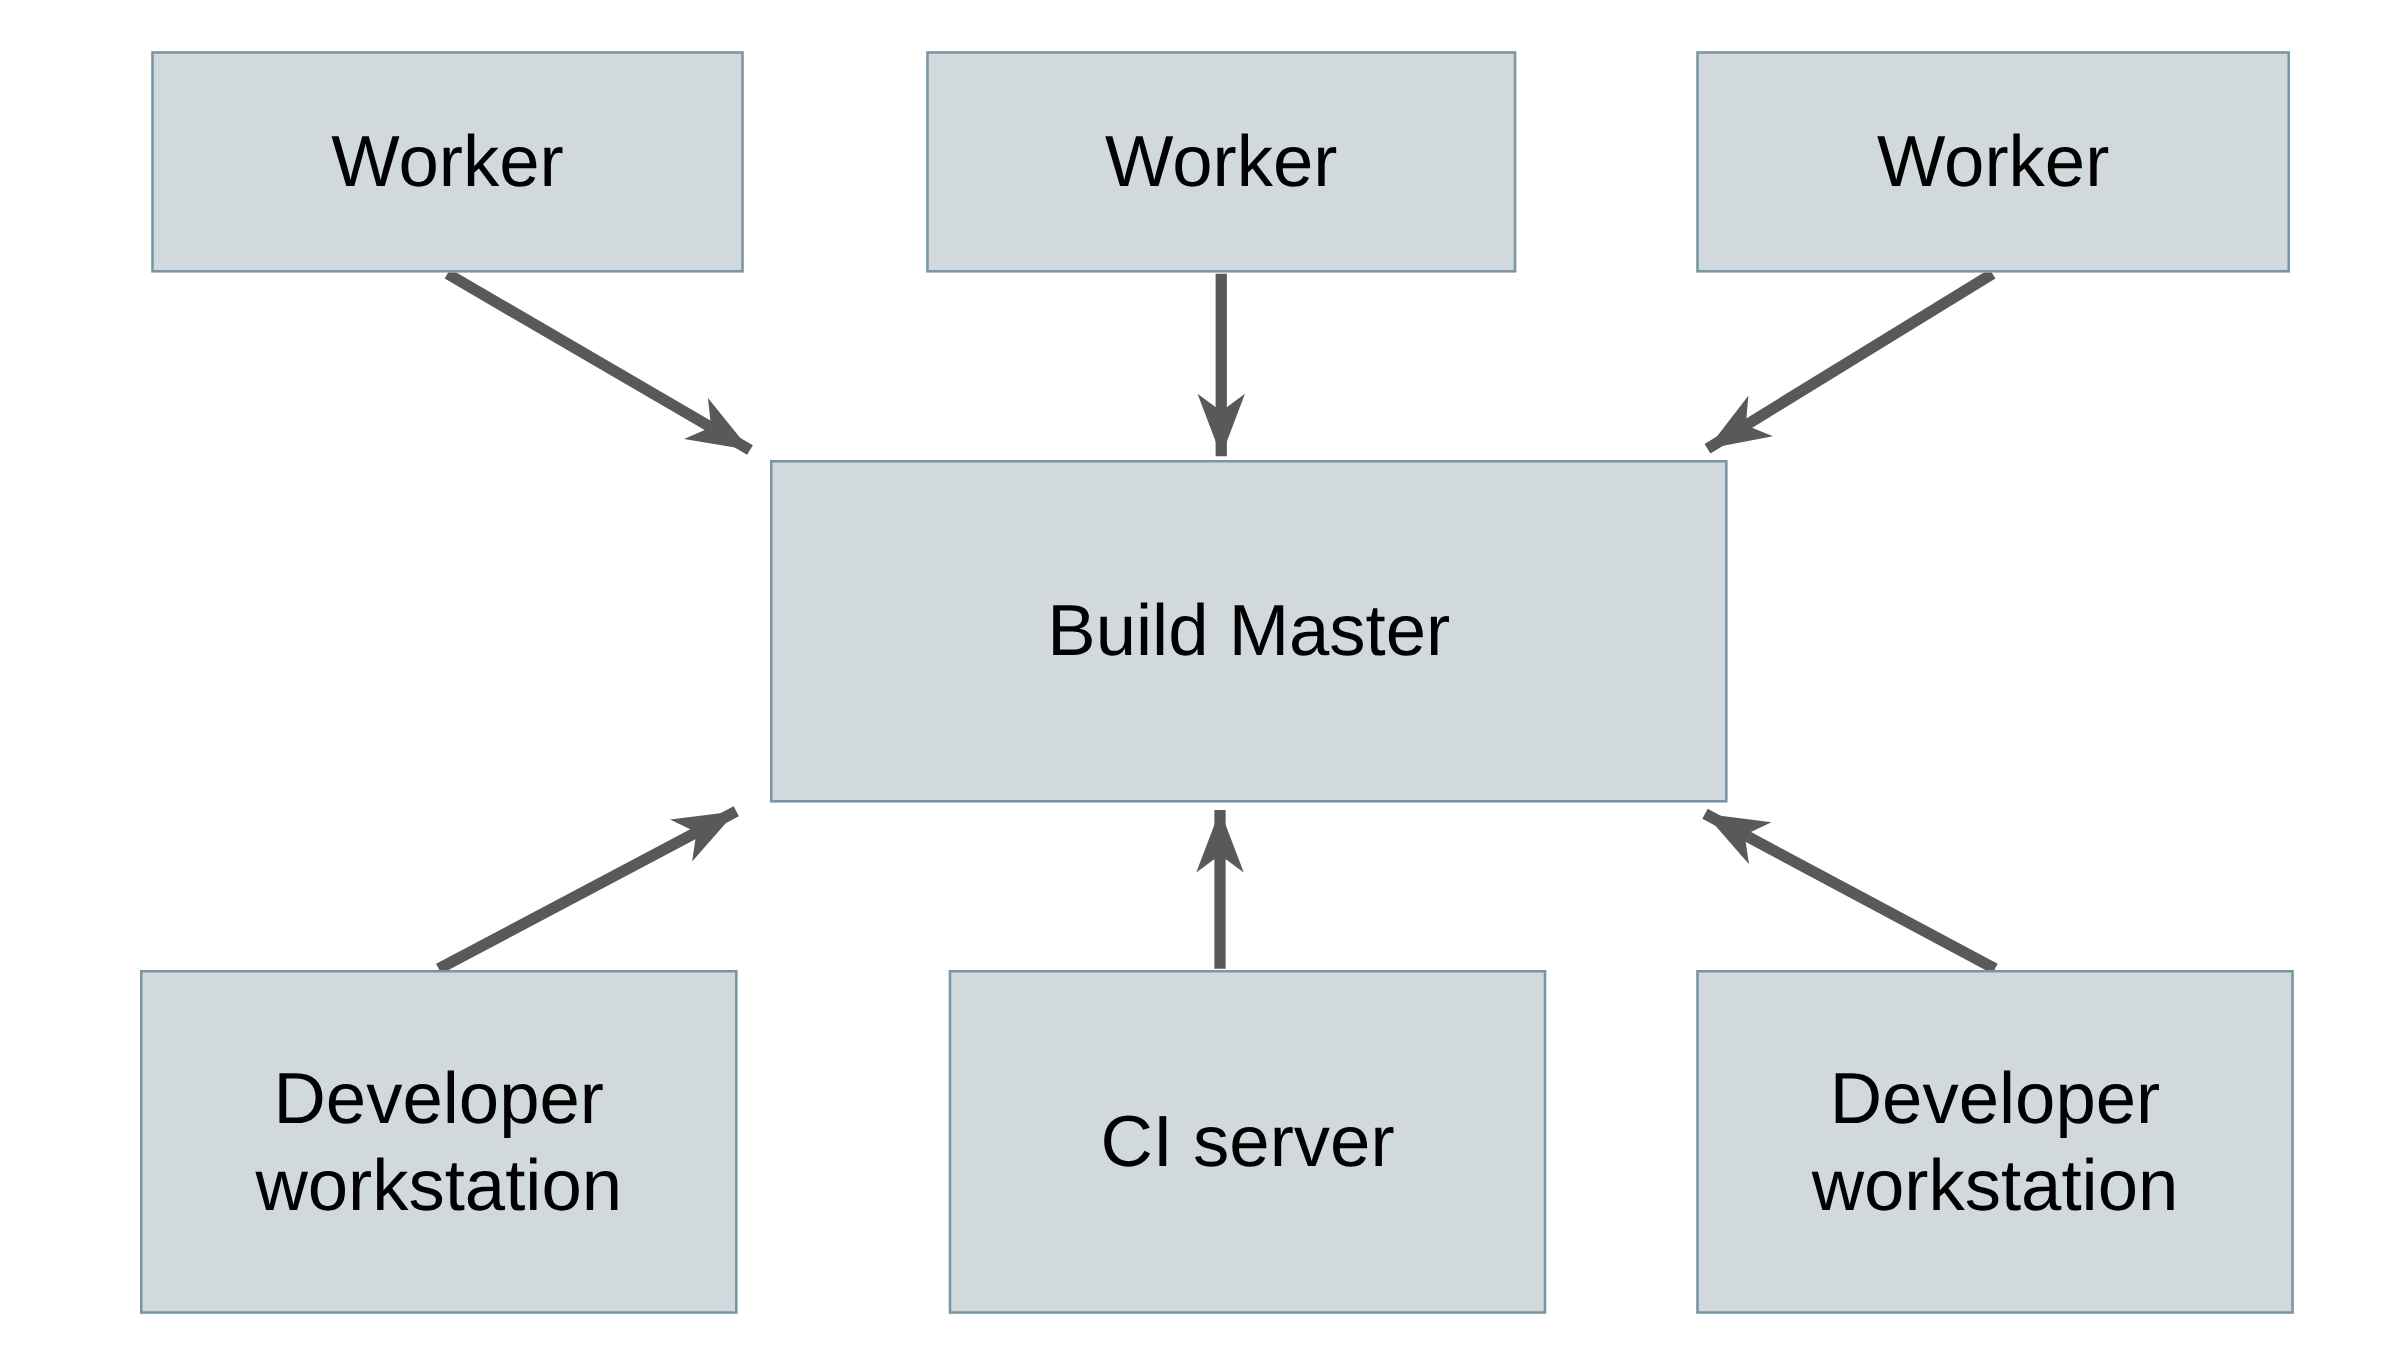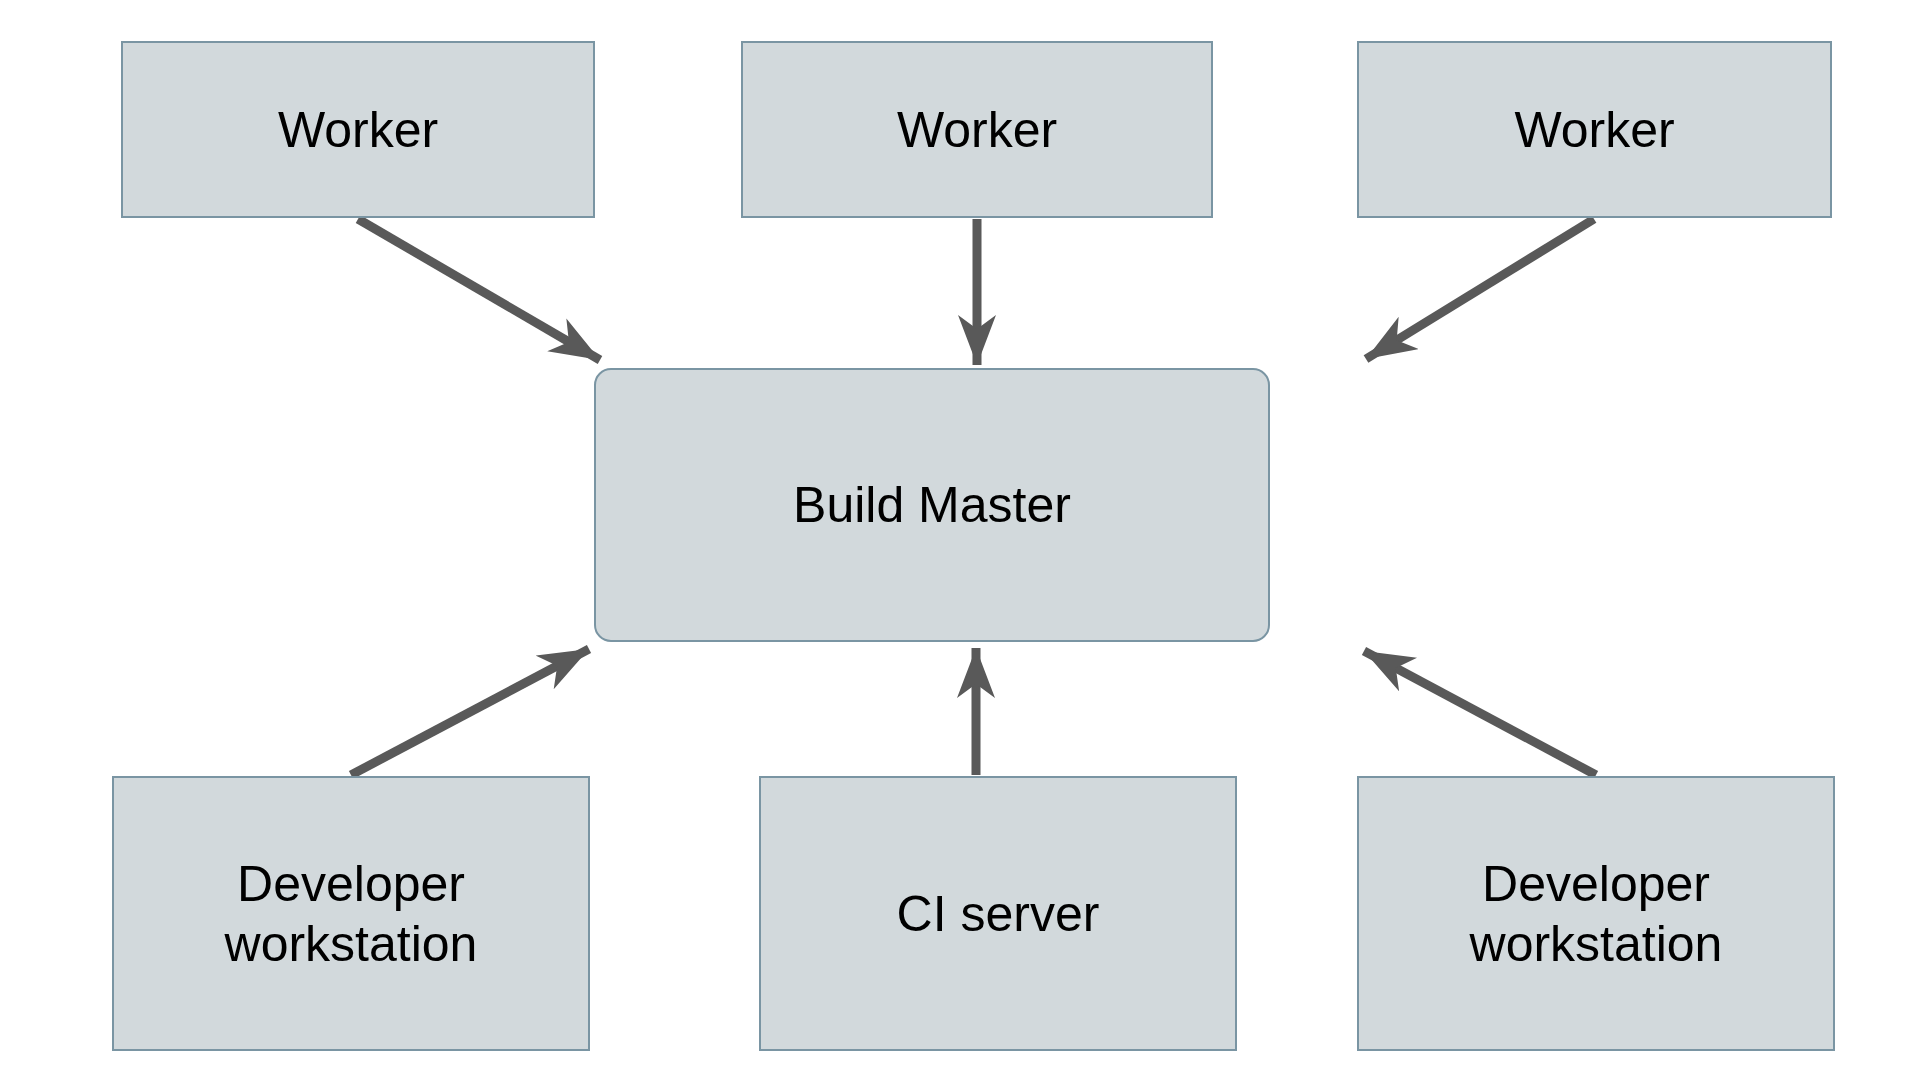--- a/index.html
+++ b/index.html
@@ -16,28 +16,28 @@
   .edges{position:absolute;left:0;top:0;width:1910px;height:1090px;display:block;}
   .arrow-line{stroke:var(--arrow);stroke-width:9;stroke-linecap:butt;}
   .arrow-head-path{fill:var(--arrow);}
   .node{
     position:absolute;
     background:var(--node-fill);
     border:2.5px solid var(--node-border);
     display:flex;align-items:center;justify-content:center;
     text-align:center;
     color:var(--text);
-    font-size:50px;
+    font-size:58px;
     line-height:1.2;
     padding:0 10px;
   }
   .n-w1{left:121px;top:41px;width:474px;height:177px;}
   .n-w2{left:741px;top:41px;width:472px;height:177px;}
   .n-w3{left:1357px;top:41px;width:475px;height:177px;}
-  .n-bm{left:594px;top:368px;width:676px;height:274px;border-radius:17px;}
+  .n-bm{left:616px;top:368px;width:766px;height:274px;}
   .n-dw1{left:112px;top:776px;width:478px;height:275px;}
   .n-ci{left:759px;top:776px;width:478px;height:275px;}
   .n-dw2{left:1357px;top:776px;width:478px;height:275px;}
 </style>
 </head>
 <body>
 
 <div class="canvas">
 
   <svg class="edges" viewBox="0 0 1910 1090" xmlns="http://www.w3.org/2000/svg">

